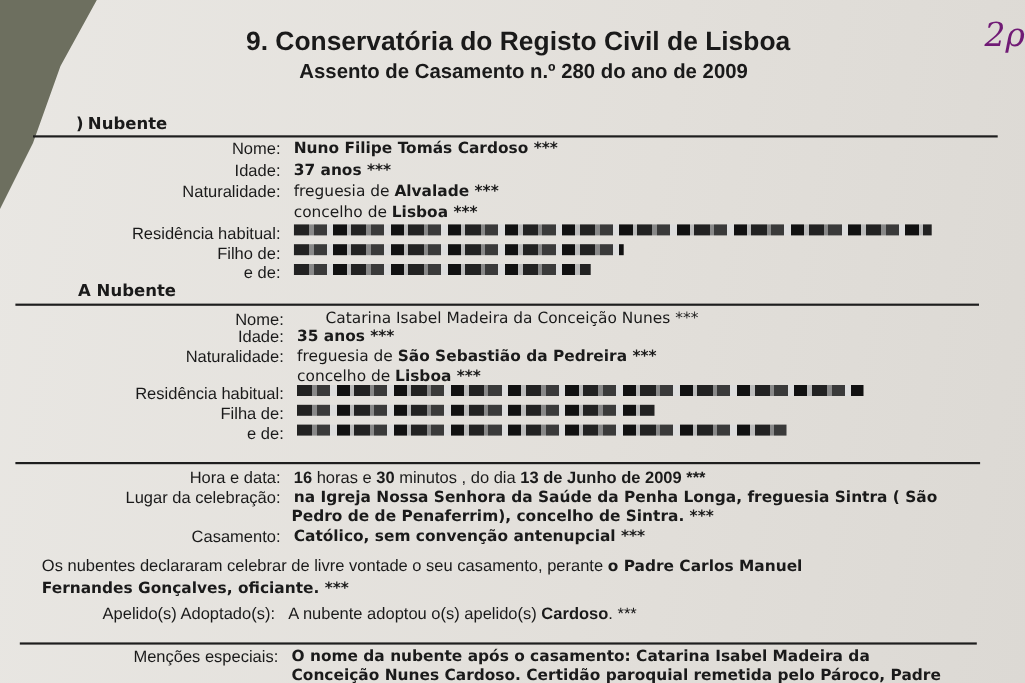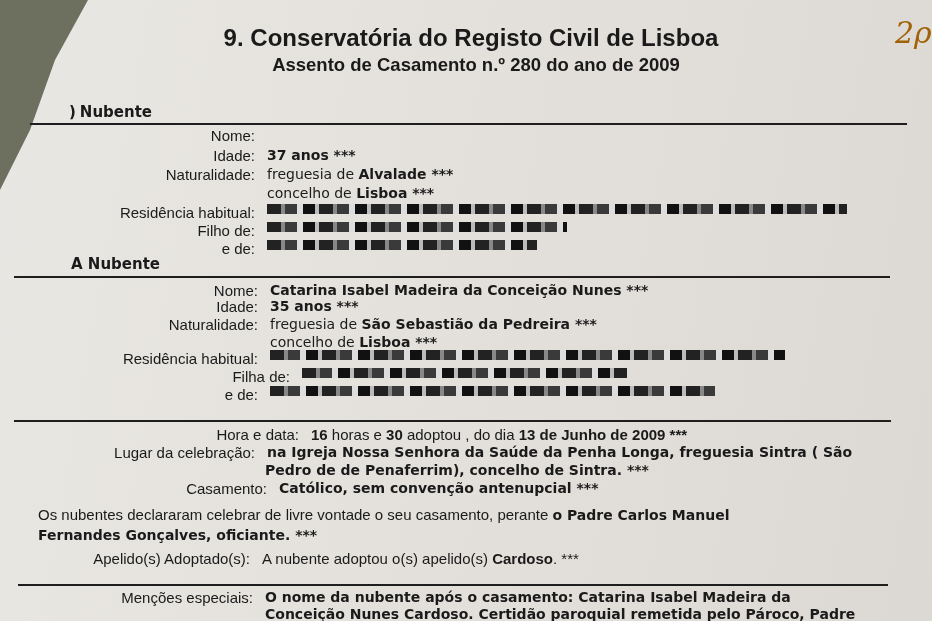--- a/index.html
+++ b/index.html
@@ -19,21 +19,21 @@
     clip-path: polygon(88px 0, 932px 0, 932px 621px, 0 621px, 0 190px, 30px 130px, 55px 60px);
   }
   .title {
     position: absolute; left: 0; width: 932px; text-align: center;
     font-weight: bold; font-family: "Liberation Sans", sans-serif;
   }
   .title.main { top: 24px; font-size: 24px; padding-left: 5px; }
   .title.sub { top: 54px; font-size: 18.5px; padding-left: 10px; }
   .handwriting {
     position: absolute; left: 895px; top: 15px; font-size: 30px;
-    font-family: "DejaVu Serif", serif; font-style: italic; color: #a16207;
+    font-family: "DejaVu Serif", serif; font-style: italic; color: #701a75;
   }
   .section-head {
     position: absolute; font-weight: bold; font-size: 15px;
     font-family: "DejaVu Sans", sans-serif;
     margin-left: 37px;
   }
   .rule {
     position: absolute; height: 2px; background: #1e1e1e;
   }
   .row {
@@ -66,20 +66,21 @@
 <div class="title sub">Assento de Casamento n.º 280 do ano de 2009</div>
 <div class="handwriting">2ρ</div>
 
 <div class="section-head" style="left:32px; top:103px;">
   <span style="margin-right:4px;">)</span><span>Nubente</span>
 </div>
 <div class="rule" style="left:30px; top:123px; width:877px;"></div>
 
 <div class="row" style="top:127px; left:0;">
   <span class="label" style="width:255px;">Nome:</span>
+  <span class="value" style="font-weight:bold;">Nuno Filipe Tomás Cardoso ***</span>
 </div>
 <div class="row" style="top:147px; left:0;">
   <span class="label" style="width:255px;">Idade:</span>
   <span class="value" style="font-weight:bold;">37 anos ***</span>
 </div>
 <div class="row" style="top:166px; left:0;">
   <span class="label" style="width:255px;">Naturalidade:</span>
   <span class="value"><span>freguesia de </span><b>Alvalade</b><b> ***</b></span>
 </div>
 <div class="row" style="top:185px; left:267px;">
@@ -96,61 +97,61 @@
 <div class="row" style="top:240px; left:0;">
   <span class="label" style="width:255px;">e de:</span>
   <span class="blur" style="width:270px;"></span>
 </div>
 
 <div class="section-head" style="left:34px; top:255px;">A Nubente</div>
 <div class="rule" style="left:14px; top:276px; width:876px;"></div>
 
 <div class="row" style="top:282px; left:0;">
   <span class="label" style="width:258px;">Nome:</span>
-  <span class="value" style="font-weight:bold;">Catarina Isabel Madeira da Conceição Nunes ***</span>
+  <span class="value" style="font-weight:normal;margin-left:26px;">Catarina Isabel Madeira da Conceição Nunes ***</span>
 </div>
 <div class="row" style="top:298px; left:0;">
   <span class="label" style="width:258px;">Idade:</span>
   <span class="value" style="font-weight:bold;">35 anos ***</span>
 </div>
 <div class="row" style="top:316px; left:0;">
   <span class="label" style="width:258px;">Naturalidade:</span>
   <span class="value"><span>freguesia de </span><b>São Sebastião da Pedreira</b><b> ***</b></span>
 </div>
 <div class="row" style="top:334px; left:270px;">
   <span class="value"><span>concelho de </span><b>Lisboa</b><b> ***</b></span>
 </div>
 <div class="row" style="top:350px; left:0;">
   <span class="label" style="width:258px;">Residência habitual:</span>
   <span class="blur" style="width:515px;"></span>
 </div>
 <div class="row" style="top:368px; left:0;">
-  <span class="label" style="width:258px;margin-left:32px;">Filha de:</span>
+  <span class="label" style="width:258px;">Filha de:</span>
   <span class="blur" style="width:325px;"></span>
 </div>
 <div class="row" style="top:386px; left:0;">
   <span class="label" style="width:258px;">e de:</span>
   <span class="blur" style="width:445px;"></span>
 </div>
 
 <div class="rule" style="left:14px; top:420px; width:877px;"></div>
 
-<div class="row" style="top:426px; left:0;margin-left:44px;">
+<div class="row" style="top:426px; left:0;">
   <span class="label" style="width:255px;">Hora e data:</span>
-  <span class="value narrow"><b>16</b><span> horas e </span><b>30</b><span> adoptou , do dia </span><b>13 de Junho de 2009 ***</b></span>
+  <span class="value narrow"><b>16</b><span> horas e </span><b>30</b><span> minutos , do dia </span><b>13 de Junho de 2009 ***</b></span>
 </div>
 <div class="row" style="top:444px; left:0;">
   <span class="label" style="width:255px;">Lugar da celebração:</span>
   <span class="value" style="font-weight:bold;">na Igreja Nossa Senhora da Saúde da Penha Longa, freguesia Sintra ( São</span>
 </div>
 <div class="row" style="top:462px; left:265px;">
   <span class="value" style="font-weight:bold;">Pedro de de Penaferrim), concelho de Sintra. ***</span>
 </div>
 <div class="row" style="top:480px; left:0;">
-  <span class="label" style="width:255px;margin-left:12px;">Casamento:</span>
+  <span class="label" style="width:255px;">Casamento:</span>
   <span class="value" style="font-weight:bold;">Católico, sem convenção antenupcial ***</span>
 </div>
 
 <div class="para" style="left:38px; top:505px; width:840px;">
   <span>Os nubentes declararam celebrar de livre vontade o seu casamento, perante </span><b style="font-family:'DejaVu Sans',sans-serif; font-size:14px;">o Padre Carlos Manuel</b><br>
   <b style="font-family:'DejaVu Sans',sans-serif; font-size:14px;">Fernandes Gonçalves, oficiante. ***</b>
 </div>
 
 <div class="row" style="top:550px; left:0;">
   <span class="label" style="width:250px;">Apelido(s) Adoptado(s):</span>

